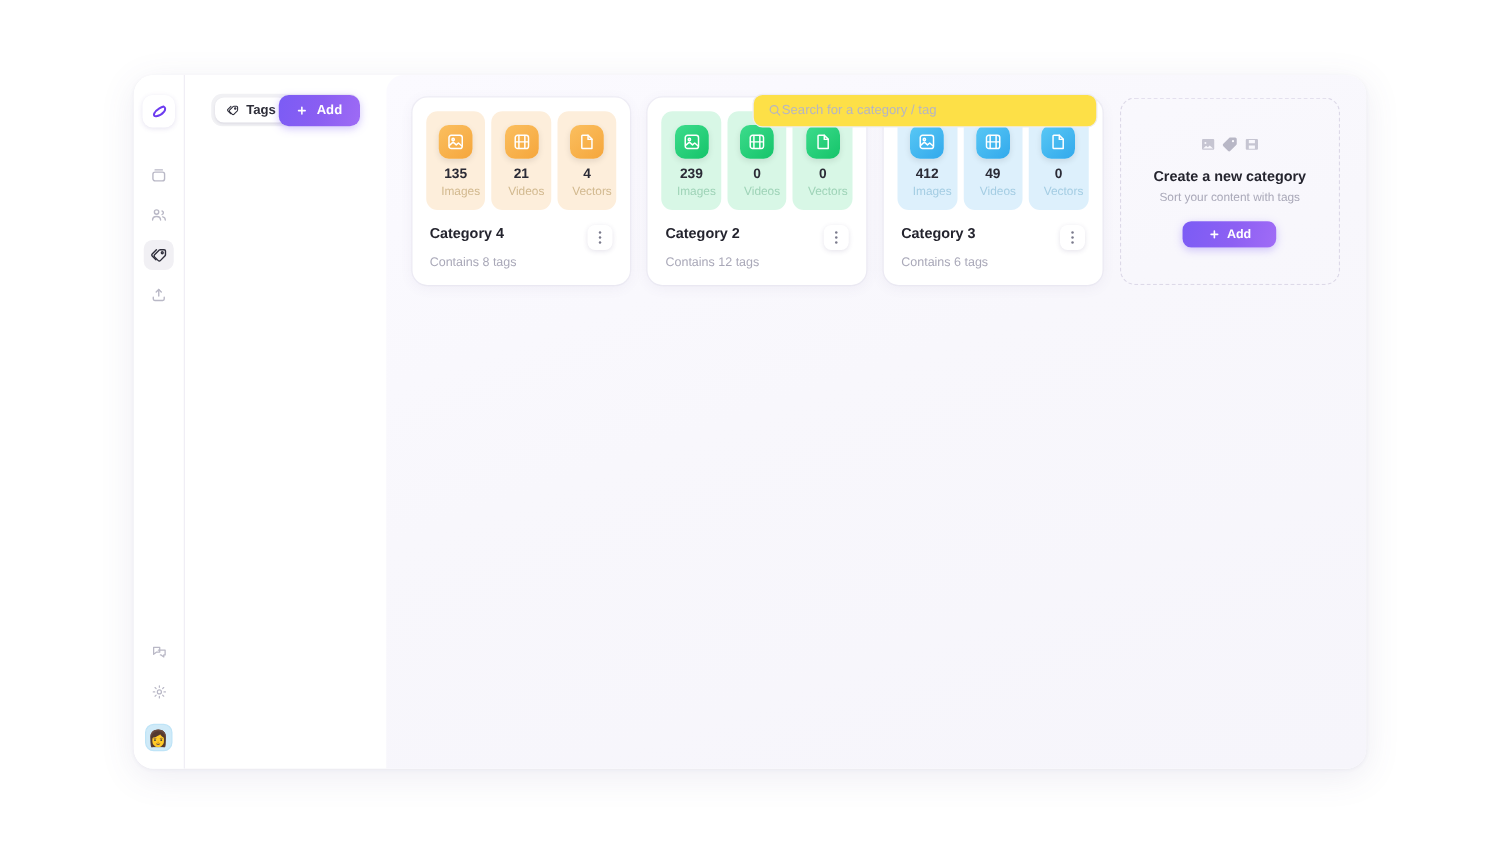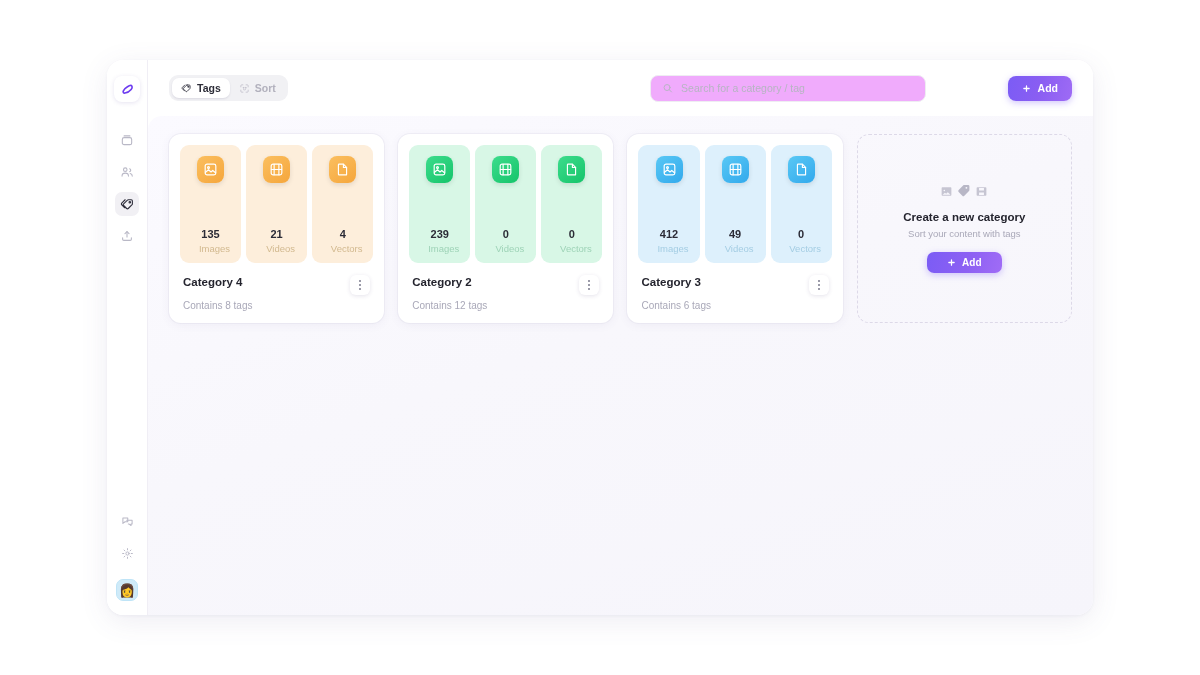--- a/index.html
+++ b/index.html
@@ -66,21 +66,20 @@
     line-height: 1;
     margin-top: 6px;
     cursor: pointer;
     overflow: hidden;
   }
 
   
   .main {
     flex: 1 1 auto;
     display: flex;
-    flex-direction: column;
     min-width: 0;
   }
 
   
   .topbar {
     height: 56px;
     flex: 0 0 56px;
     display: flex;
     align-items: center;
     padding: 0 21px;
@@ -108,29 +107,28 @@
     white-space: nowrap;
   }
   .seg-item.active {
     background: #ffffff;
     color: #2d2d38;
     box-shadow: 0 1px 2px rgba(60,50,100,0.12);
   }
 
   .searchbox {
     position: absolute;
-    left: 502px;
+    left: 454px;
     width: 276px;
     height: 27px;
-    background: #f0abfc;
+    background: #fde047;
     border: 1px solid #eeedf2;
     border-radius: 8px;
     display: flex;
     align-items: center;
-    gap: 8px;
     padding: 0 11px;
   }
   .searchbox input {
     border: none;
     outline: none;
     background: transparent;
     font-family: "Liberation Sans", sans-serif;
     font-size: 10.5px;
     color: #2d2d38;
     width: 100%;
@@ -198,21 +196,20 @@
     width: 27px; height: 27px;
     border-radius: 8px;
     display: flex; align-items: center; justify-content: center;
     box-shadow: 0 2px 5px rgba(0,0,0,0.10);
   }
   .stat-num {
     font-size: 11px;
     font-weight: 700;
     color: #2b2b36;
     line-height: 1;
-    margin-top: 39px;
   }
   .stat-lbl {
     font-size: 9.5px;
     line-height: 1;
     margin-top: -3px;
     margin-left: 8px;
   }
 
   
   .t-orange .stat { background: #fdeedb; }

